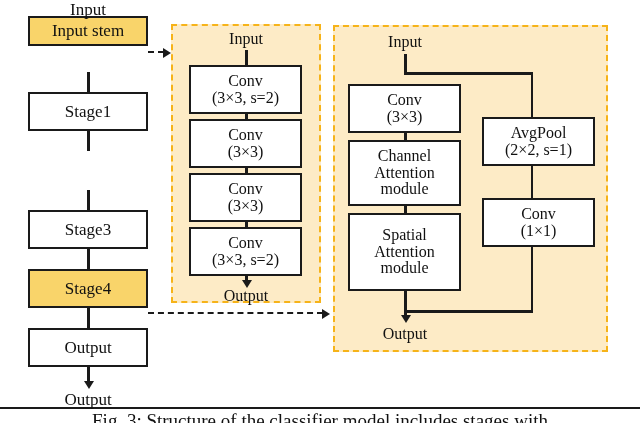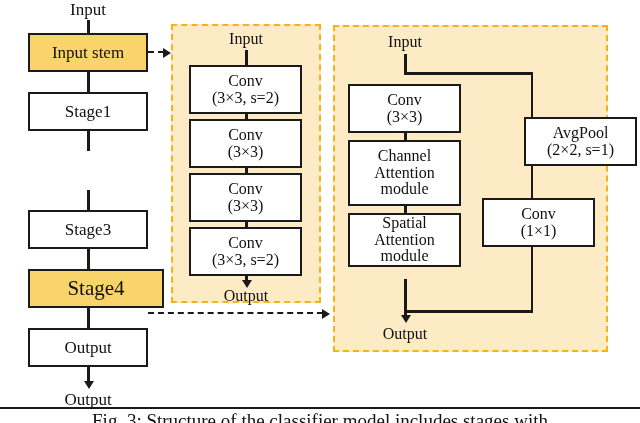--- a/index.html
+++ b/index.html
@@ -115,42 +115,42 @@
 
 <div id="figure">
 
   <div class="panel" style="left:171px; top:24px; width:150px; height:279px;"></div>
 
   <div class="panel" style="left:333px; top:25px; width:275px; height:327px;"></div>
 
   <div class="lbl" style="left:28px; top:0px; width:120px; font-size:17px;">Input</div>
   <div class="vline" style="left:87px; top:20px; height:13px;"></div>
 
-  <div class="box accent" style="left:28px; top:33px; width:120px; height:39px; font-size:17px;">
+  <div class="box accent" style="left:28px; top:16px; width:120px; height:30px; font-size:17px;">
     <span class="l1">Input stem</span>
   </div>
 
   <div class="vline" style="left:87px; top:72px; height:20px;"></div>
 
   <div class="box" style="left:28px; top:92px; width:120px; height:39px; font-size:17px;">
     <span class="l1">Stage1</span>
   </div>
 
   <div class="vline" style="left:87px; top:131px; height:20px;"></div>
 
 
   <div class="vline" style="left:87px; top:190px; height:20px;"></div>
 
   <div class="box" style="left:28px; top:210px; width:120px; height:39px; font-size:17px;">
     <span class="l1">Stage3</span>
   </div>
 
   <div class="vline" style="left:87px; top:249px; height:20px;"></div>
 
-  <div class="box accent" style="left:28px; top:269px; width:136px; height:39px; font-size:21px;">
+  <div class="box accent" style="left:28px; top:269px; width:120px; height:39px; font-size:17px;">
     <span class="l1">Stage4</span>
   </div>
 
   <div class="vline" style="left:87px; top:308px; height:20px;"></div>
 
   <div class="box" style="left:28px; top:328px; width:120px; height:39px; font-size:17px;">
     <span class="l1">Output</span>
   </div>
 
   <div class="vline" style="left:87px; top:367px; height:16px;"></div>
@@ -212,27 +212,27 @@
   <div class="vline" style="left:404px; top:133px; height:7px;"></div>
 
   <div class="box" style="left:348px; top:140px; width:113px; height:66px; font-size:16px;">
     <span class="l1">Channel</span>
     <span class="l2">Attention</span>
     <span class="l3">module</span>
   </div>
 
   <div class="vline" style="left:404px; top:206px; height:7px;"></div>
 
-  <div class="box" style="left:348px; top:213px; width:113px; height:54px; font-size:16px;">
+  <div class="box" style="left:348px; top:213px; width:113px; height:78px; font-size:16px;">
     <span class="l1">Spatial</span>
     <span class="l2">Attention</span>
     <span class="l3">module</span>
   </div>
 
-  <div class="box" style="left:482px; top:117px; width:113px; height:49px; font-size:16px;margin-left:42px;">
+  <div class="box" style="left:482px; top:117px; width:113px; height:49px; font-size:16px;">
     <span class="l1">AvgPool</span>
     <span class="l2">(2×2, s=1)</span>
   </div>
 
   <div class="vline" style="left:530.5px; top:166px; height:32px;"></div>
 
   <div class="box" style="left:482px; top:198px; width:113px; height:49px; font-size:16px;">
     <span class="l1">Conv</span>
     <span class="l2">(1×1)</span>
   </div>

